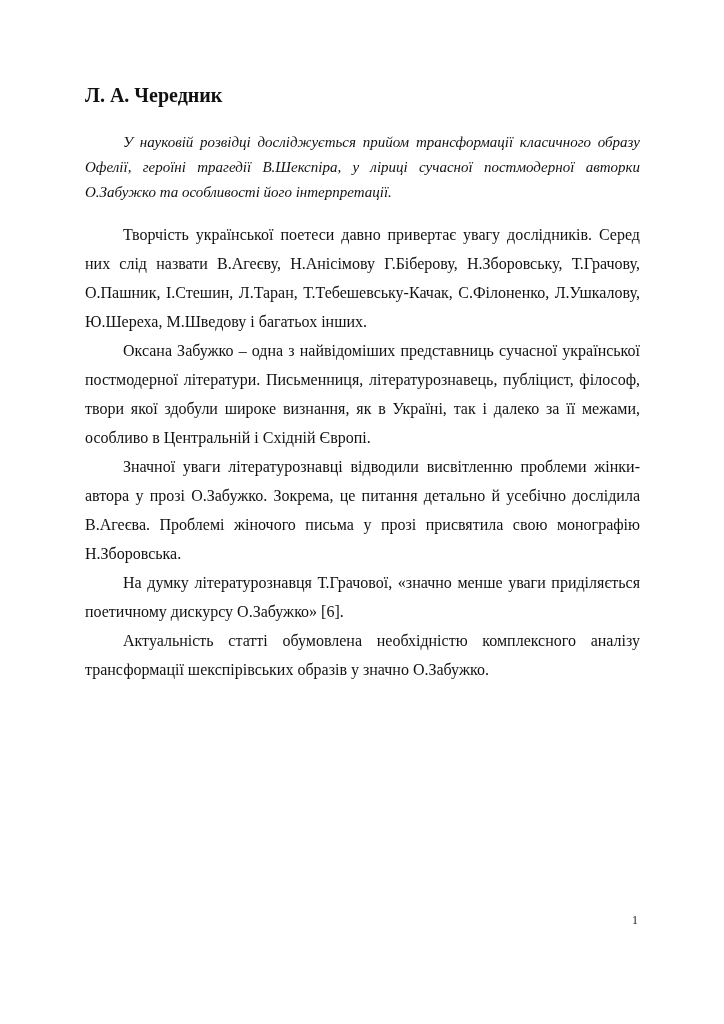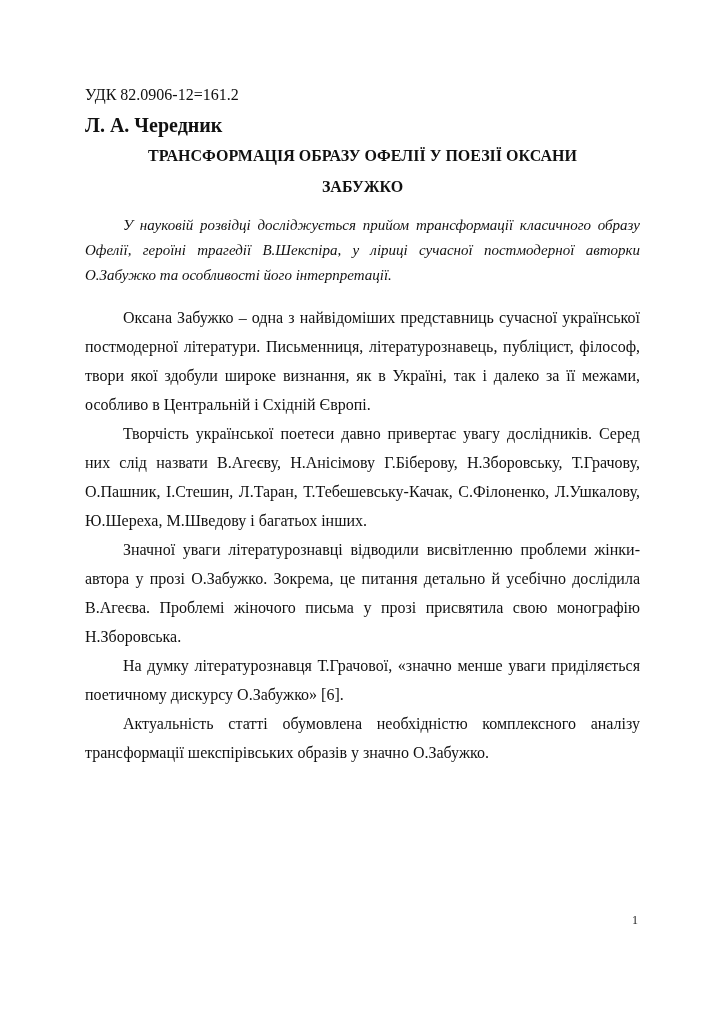--- a/index.html
+++ b/index.html
@@ -29,21 +29,21 @@
     font-weight: bold;
   }
   .title {
     font-size: 16px;
     line-height: 31px;
     font-weight: bold;
     text-align: center;
     margin: 0;
   }
   .abstract-block {
-    margin-top: 11px;
+    margin-top: 20px;
   }
   .abstract, .keywords {
     margin: 0;
     font-size: 15px;
     line-height: 25px;
     font-style: italic;
     text-align: justify;
     text-indent: 38px;
   }
   .kw-label {
@@ -66,36 +66,31 @@
     right: 86px;
     font-size: 12px;
     color: #222222;
   }
 </style>
 </head>
 <body>
 
 <div class="page">
 
-  <div class="udc">УДК 82.0906-12=161.2</div>
 
   <div class="author">Л. А. Чередник</div>
 
-  <h1 class="title">
-    <div>ТРАНСФОРМАЦІЯ ОБРАЗУ ОФЕЛІЇ У ПОЕЗІЇ ОКСАНИ</div>
-    <div>ЗАБУЖКО</div>
-  </h1>
 
   <div class="abstract-block">
     <p class="abstract">У науковій розвідці досліджується прийом трансформації класичного образу Офелії, героїні трагедії В.Шекспіра, у ліриці сучасної постмодерної авторки О.Забужко та особливості його інтерпретації.</p>
   </div>
 
   <div class="body-block">
+    <p>Творчість української поетеси давно привертає увагу дослідників. Серед них слід назвати В.Агеєву, Н.Анісімову Г.Біберову, Н.Зборовську, Т.Грачову, О.Пашник, І.Стешин, Л.Таран, Т.Тебешевську-Качак, С.Філоненко, Л.Ушкалову, Ю.Шереха, М.Шведову і багатьох інших.</p>
     <p>Оксана Забужко – одна з найвідоміших представниць сучасної української постмодерної літератури. Письменниця, літературознавець, публіцист, філософ, твори якої здобули широке визнання, як в Україні, так і далеко за її межами, особливо в Центральній і Східній Європі.</p>
-    <p>Творчість української поетеси давно привертає увагу дослідників. Серед них слід назвати В.Агеєву, Н.Анісімову Г.Біберову, Н.Зборовську, Т.Грачову, О.Пашник, І.Стешин, Л.Таран, Т.Тебешевську-Качак, С.Філоненко, Л.Ушкалову, Ю.Шереха, М.Шведову і багатьох інших.</p>
     <p>Значної уваги літературознавці відводили висвітленню проблеми жінки-автора у прозі О.Забужко. Зокрема, це питання детально й усебічно дослідила В.Агеєва. Проблемі жіночого письма у прозі присвятила свою монографію Н.Зборовська.</p>
     <p>На думку літературознавця Т.Грачової, «значно менше уваги приділяється поетичному дискурсу О.Забужко» [6].</p>
     <p>Актуальність статті обумовлена необхідністю комплексного аналізу трансформації шекспірівських образів у значно О.Забужко.</p>
   </div>
 
   <div class="page-number">1</div>
 
 </div>
 
 </body></html>

